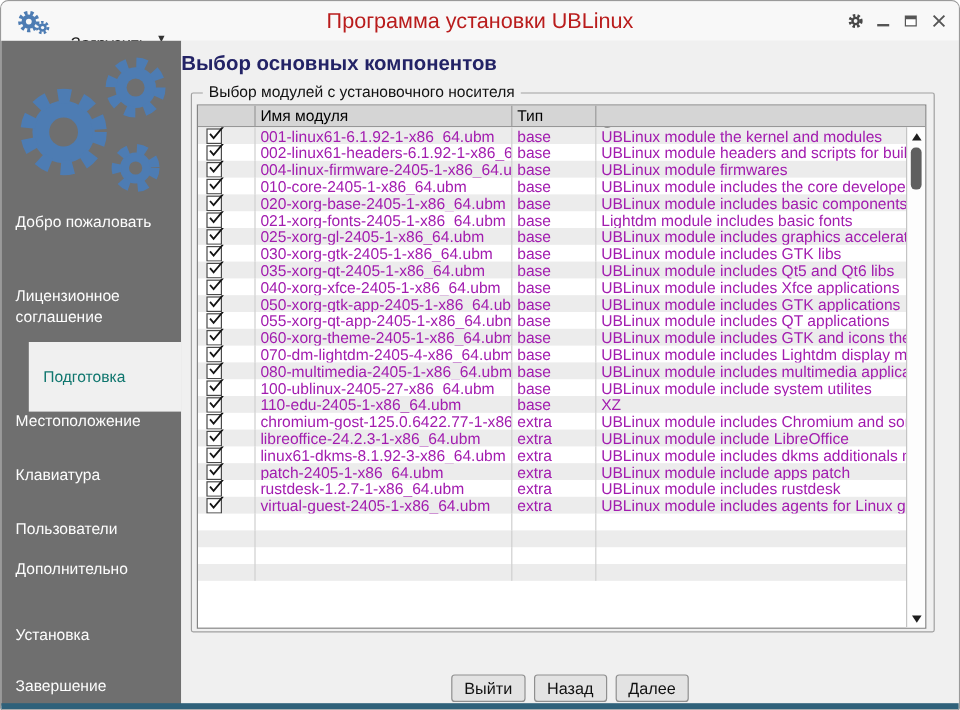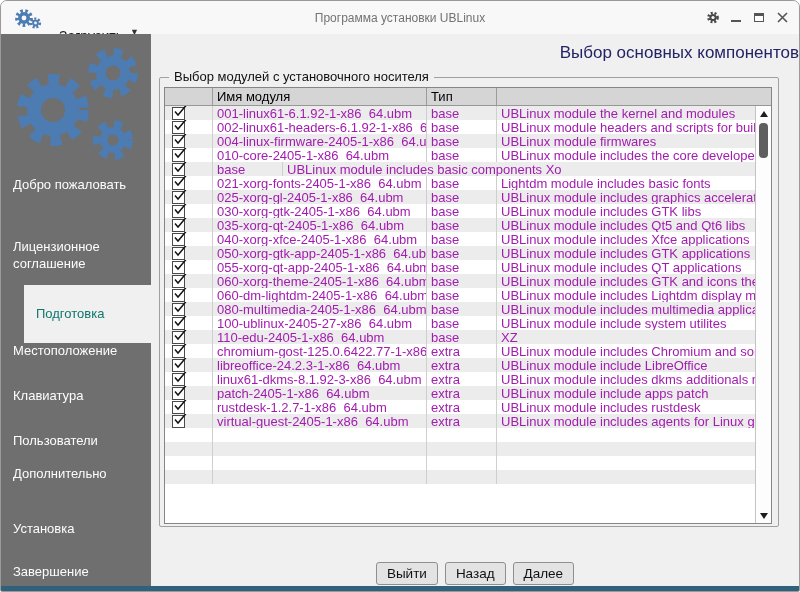--- a/index.html
+++ b/index.html
@@ -4,38 +4,38 @@
 <style>
   html,body{margin:0;padding:0;background:#ffffff;font-family:"Liberation Sans",sans-serif;}
   .window{position:relative;width:800px;height:592px;box-sizing:border-box;
           border:1px solid #9a9a9a;border-radius:7px 7px 2px 2px;overflow:hidden;background:#f0f0f0;}
 
   
   .titlebar{position:relative;height:33px;background:#f8f8f8;display:flex;align-items:center;}
   .app-icon{margin-left:13px;width:28px;height:24px;flex:none;}
   .load-btn{margin-left:17px;display:flex;gap:7px;font-size:14px;color:#222;cursor:default;margin-top:36px;}
   .load-caret{font-size:9px;color:#333;line-height:1;}
-  .tb-title{position:absolute;left:50%;transform:translateX(-50%);font-size:12px;color:#737373;white-space:nowrap;}
+  .tb-title{position:absolute;left:50%;transform:translateX(-50%);font-size:18px;color:#b91c1c;white-space:nowrap;}
   .tb-right{position:absolute;right:10px;top:0;height:33px;display:flex;align-items:center;gap:9px;}
   .win-min{width:10px;height:2px;background:#555;margin-top:6px;}
   .win-max{width:10px;height:9px;box-sizing:border-box;border:1px solid #555;border-top:3px solid #555;background:#fff;}
   .win-btn{display:flex;align-items:center;justify-content:center;width:14px;height:20px;cursor:default;}
 
   
   .body{display:flex;height:554px;}
   .sidebar{position:relative;width:150px;flex:none;background:#6f6f6f;}
   .logo{position:absolute;top:6px;left:4px;}
   .nav-item{position:absolute;left:0;right:0;box-sizing:border-box;padding:0 12px;color:#fdfdfd;
             font-size:13px;line-height:1.28;cursor:default;}
   .n0{top:143px;}.n1{top:205px;}.n3{top:309px;}.n4{top:354px;}.n5{top:399px;}
   .n6{top:432px;}.n7{top:487px;}.n8{top:530px;}
   .nav-item.sel{top:251px;height:58px;background:#f0f0f0;color:#0f766e;display:flex;align-items:center;margin-left:23px;}
 
   .content{position:relative;flex:1;background:#f0f0f0;}
-  .page-title{margin:0;padding-top:9px;text-align:right;font-size:17px;font-weight:normal;color:#232366;}
+  .page-title{margin:0;padding-top:9px;text-align:left;font-size:17px;font-weight:bold;color:#232366;}
 
   
   .groupbox{position:absolute;left:8px;top:43px;width:620px;height:450px;box-sizing:border-box;
             border:1px solid #a0a0a0;border-radius:2px;}
   .gb-label{position:absolute;top:-9px;left:9px;background:#f0f0f0;padding:0 5px;font-size:13px;color:#111;white-space:nowrap;}
 
   
   .table{position:absolute;left:4px;top:9px;width:608px;height:437px;box-sizing:border-box;
          border:1px solid #858585;background:#fff;overflow:hidden;display:flex;flex-direction:column;}
   .thead{display:flex;height:17px;flex:none;background:#d5d5d5;border-bottom:1px solid #979797;
@@ -205,20 +205,21 @@
     <div class="cell c3">UBLinux module includes the core developer co</div>
   </div>
                 <div class="row">
     <div class="cell c0">
       <span class="cbx">
         <svg width="15" height="13" viewBox="0 0 15 13">
           <polyline points="2,6.5 5,10 13,0.5" fill="none" stroke="#141414" stroke-width="1.5"></polyline>
         </svg>
       </span>
     </div>
+    <div class="cell c1">020-xorg-base-2405-1-x86_64.ubm</div>
     <div class="cell c2">base</div>
     <div class="cell c3">UBLinux module includes basic components Xo</div>
   </div>
                 <div class="row">
     <div class="cell c0">
       <span class="cbx">
         <svg width="15" height="13" viewBox="0 0 15 13">
           <polyline points="2,6.5 5,10 13,0.5" fill="none" stroke="#141414" stroke-width="1.5"></polyline>
         </svg>
       </span>
@@ -312,21 +313,21 @@
     <div class="cell c3">UBLinux module includes GTK and icons themes</div>
   </div>
                 <div class="row">
     <div class="cell c0">
       <span class="cbx">
         <svg width="15" height="13" viewBox="0 0 15 13">
           <polyline points="2,6.5 5,10 13,0.5" fill="none" stroke="#141414" stroke-width="1.5"></polyline>
         </svg>
       </span>
     </div>
-    <div class="cell c1">060-dm-lightdm-2405-1-x86_64.ubm</div>
+    <div class="cell c1">070-dm-lightdm-2405-4-x86_64.ubm</div>
     <div class="cell c2">base</div>
     <div class="cell c3">UBLinux module includes Lightdm display manager</div>
   </div>
                 <div class="row">
     <div class="cell c0">
       <span class="cbx">
         <svg width="15" height="13" viewBox="0 0 15 13">
           <polyline points="2,6.5 5,10 13,0.5" fill="none" stroke="#141414" stroke-width="1.5"></polyline>
         </svg>
       </span>

